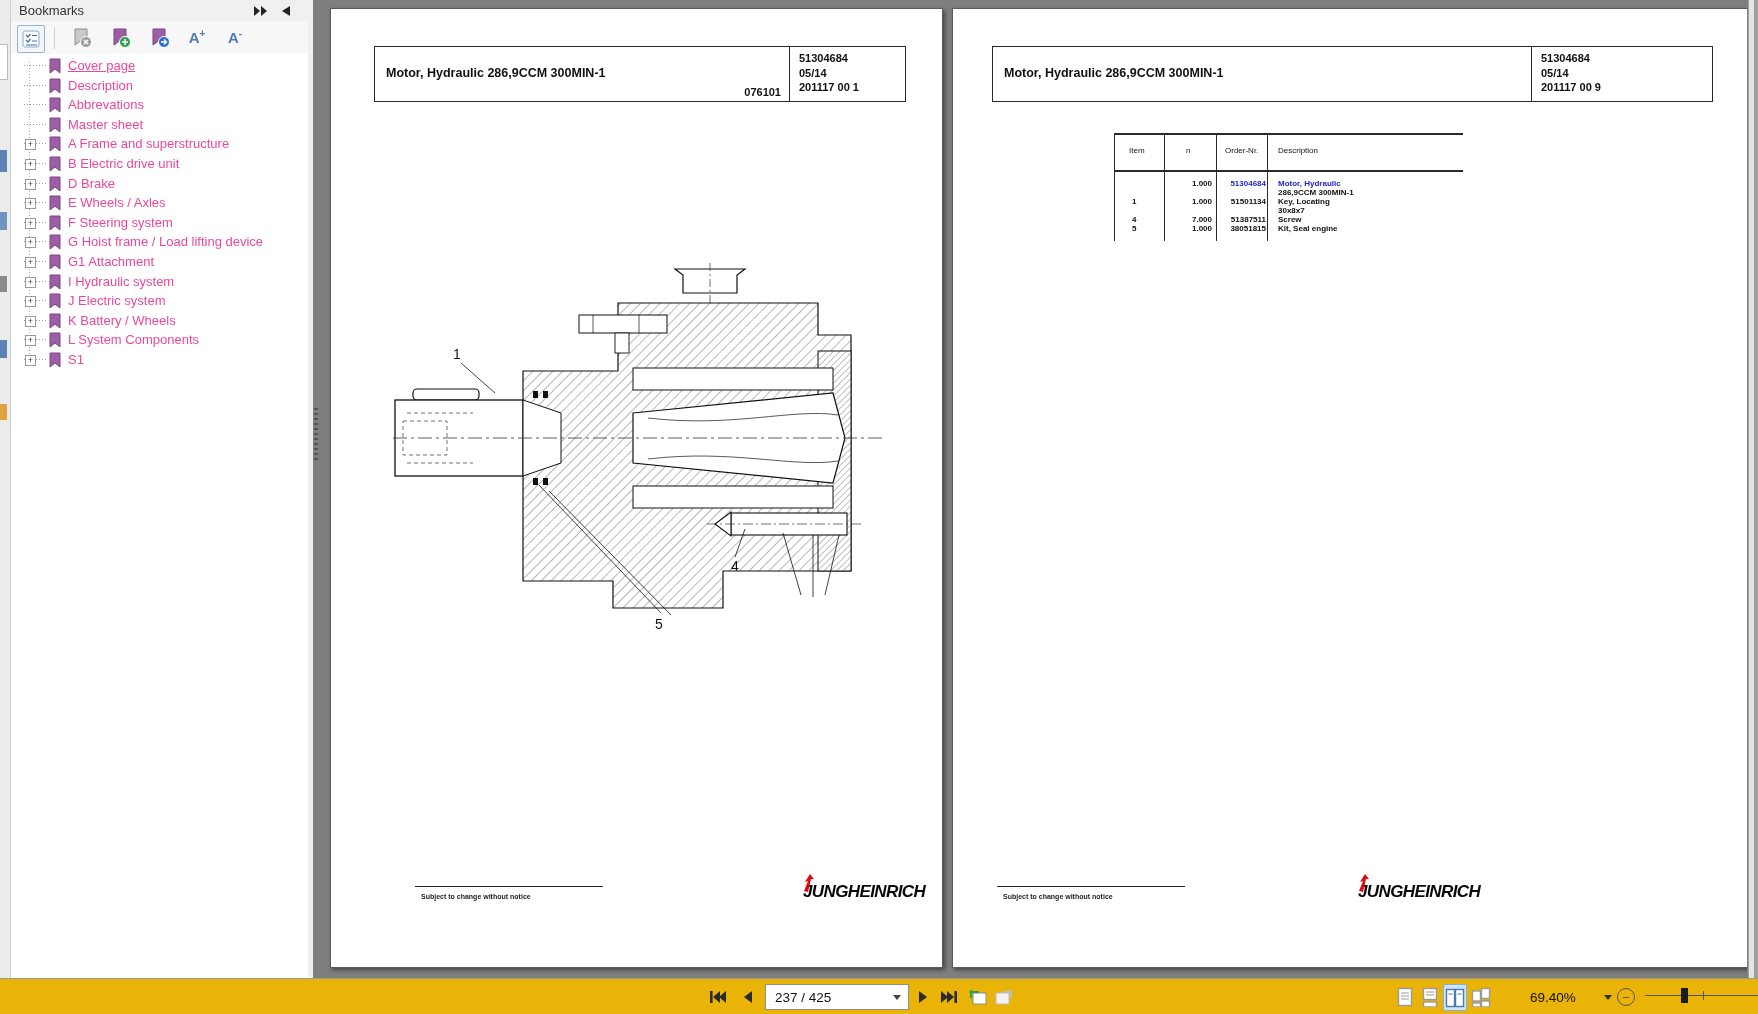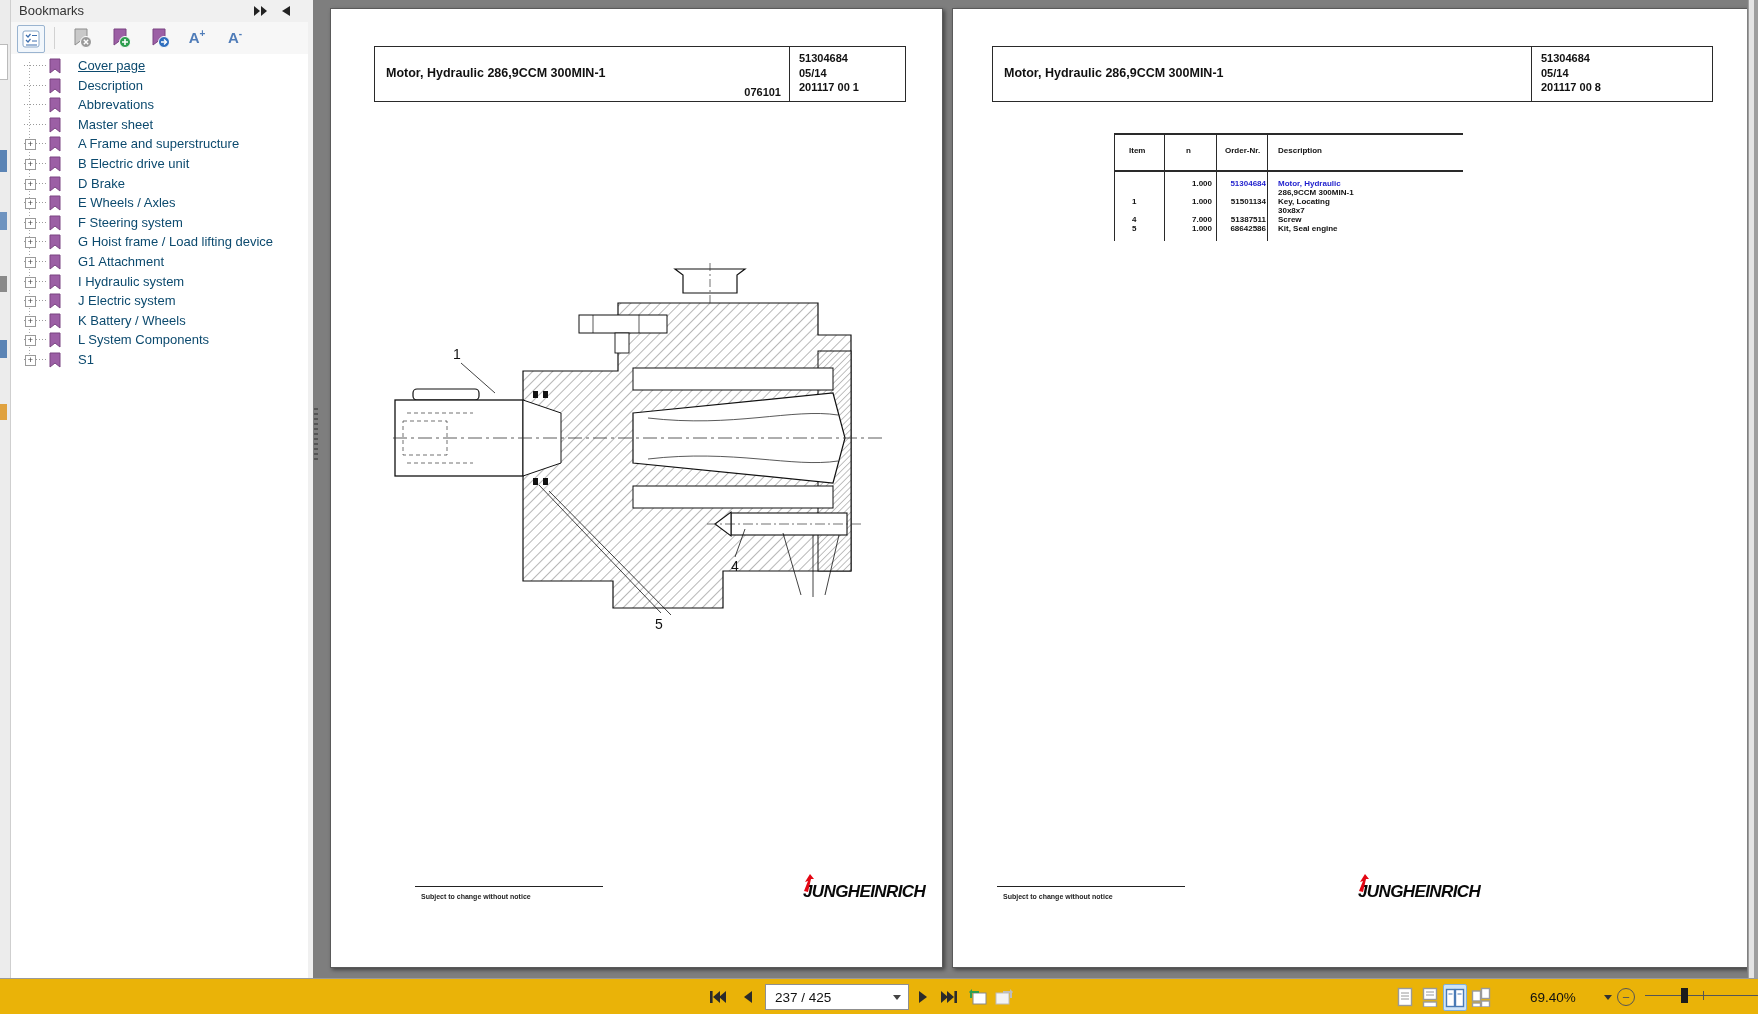--- a/index.html
+++ b/index.html
@@ -24,21 +24,21 @@
   .a-mod{font-size:10px;font-weight:700;color:#4f7cb8;vertical-align:super;line-height:1;}
 
   #bm-list{position:absolute;left:0;top:56px;width:100%;}
   .bm-row{position:relative;height:19.6px;display:flex;align-items:center;cursor:pointer;}
   .bm-dots{position:absolute;left:13px;top:9px;width:22px;height:1px;
            background-image:repeating-linear-gradient(90deg,#999 0 1px,transparent 1px 3px);}
   .bm-exp{position:absolute;left:14px;top:5px;width:9px;height:9px;border:1px solid #9a9a9a;background:#fff;
           font-size:9px;line-height:8px;text-align:center;color:#444;display:none;}
   .bm-row.expandable .bm-exp{display:block;}
   .bm-flag{position:absolute;left:37px;top:2px;}
-  .bm-label{position:absolute;left:67px;top:2px;font-size:13px;color:#0c4a6e;white-space:nowrap;}
+  .bm-label{position:absolute;left:57px;top:2px;font-size:13px;color:#ec4899;white-space:nowrap;}
   .bm-row.selected .bm-label{text-decoration:underline;}
   #bm-spine{position:absolute;left:18px;top:62px;width:1px;height:296px;
             background-image:repeating-linear-gradient(180deg,#aaa 0 1px,transparent 1px 3px);}
 
   
   #splitter{left:308px;top:0;width:5px;height:978px;background:#f0f0f0;border-right:1px solid #c4c4c4;}
   #grip{left:314px;top:408px;width:4px;height:54px;
         background-image:repeating-linear-gradient(180deg,#555 0 2px,transparent 2px 5px);}
 
   
@@ -54,21 +54,21 @@
   .phead .rcell{position:relative;flex:1 1 auto;border-left:1.6px solid #2a2a2a;padding:4px 0 0 9px;}
   .ph-title{position:absolute;left:11px;top:19px;font-size:12.5px;font-weight:700;white-space:nowrap;}
   .ph-fig{position:absolute;right:8px;bottom:3px;font-size:11px;font-weight:600;}
   .ph-num{font-size:11px;font-weight:600;line-height:14.5px;}
 
   
   #ptable{position:absolute;left:161px;top:124px;width:349px;height:112px;font-size:8px;}
   .pt-topline{position:absolute;left:0;top:0;width:100%;height:1.5px;background:#2a2a2a;}
   .pt-hline{position:absolute;left:0;top:37px;width:100%;height:1.5px;background:#2a2a2a;}
   .pt-v{position:absolute;top:0;width:1px;height:108px;background:#2a2a2a;}
-  .pt-head{position:absolute;top:13px;font-weight:700;}
+  .pt-head{position:absolute;top:13px;font-weight:400;}
   .pt-body{position:absolute;left:0;top:46px;width:100%;}
   .pt-row{position:relative;width:100%;}
   .pt-c{position:absolute;line-height:9px;font-weight:600;white-space:nowrap;}
   .c-item{left:18px;}
   .c-n{right:251px;text-align:right;}
   .c-order{right:197px;text-align:right;}
   .c-desc{left:164px;}
   .link{color:#1f1fcd;}
 
   
@@ -409,21 +409,21 @@
     </div>
 
     <div class="page" id="page2">
       <div class="phead" style="left:39px;top:37px;width:719px;height:54px;">
         <div class="lcell" style="width:538px;">
           <span class="ph-title">Motor, Hydraulic 286,9CCM 300MIN-1</span>
         </div>
         <div class="rcell">
           <div class="ph-num">51304684</div>
           <div class="ph-num">05/14</div>
-          <div class="ph-num">201117 00 8</div>
+          <div class="ph-num">201117 00 9</div>
         </div>
       </div>
 
       <div id="ptable">
         <div class="pt-topline"></div>
         <div class="pt-hline"></div>
         <div class="pt-v" style="left:0;"></div>
         <div class="pt-v" style="left:50px;"></div>
         <div class="pt-v" style="left:102px;"></div>
         <div class="pt-v" style="left:153px;"></div>
@@ -452,21 +452,21 @@
       <span class="pt-c c-item">4</span>
       <span class="pt-c c-n">7.000</span>
       <span class="pt-c c-order">51387511</span>
       <span class="pt-c c-desc d1">Screw</span>
       <span class="pt-c c-desc d2" style="top: 9px;"></span>
     </div>
 
     <div class="pt-row" style="height: 9px;">
       <span class="pt-c c-item">5</span>
       <span class="pt-c c-n">1.000</span>
-      <span class="pt-c c-order">68642586</span>
+      <span class="pt-c c-order">38051815</span>
       <span class="pt-c c-desc d1">Kit, Seal engine</span>
       <span class="pt-c c-desc d2" style="top: 9px;"></span>
     </div>
   </div>
       </div>
 
       <div class="f-rule" style="left:44px;top:877px;width:188px;"></div>
       <div class="f-note" style="left:50px;top:884px;">Subject to change without notice</div>
       <div class="logo" style="left:405px;top:873px;">
         <svg class="logo-arrow" width="14" height="18">

